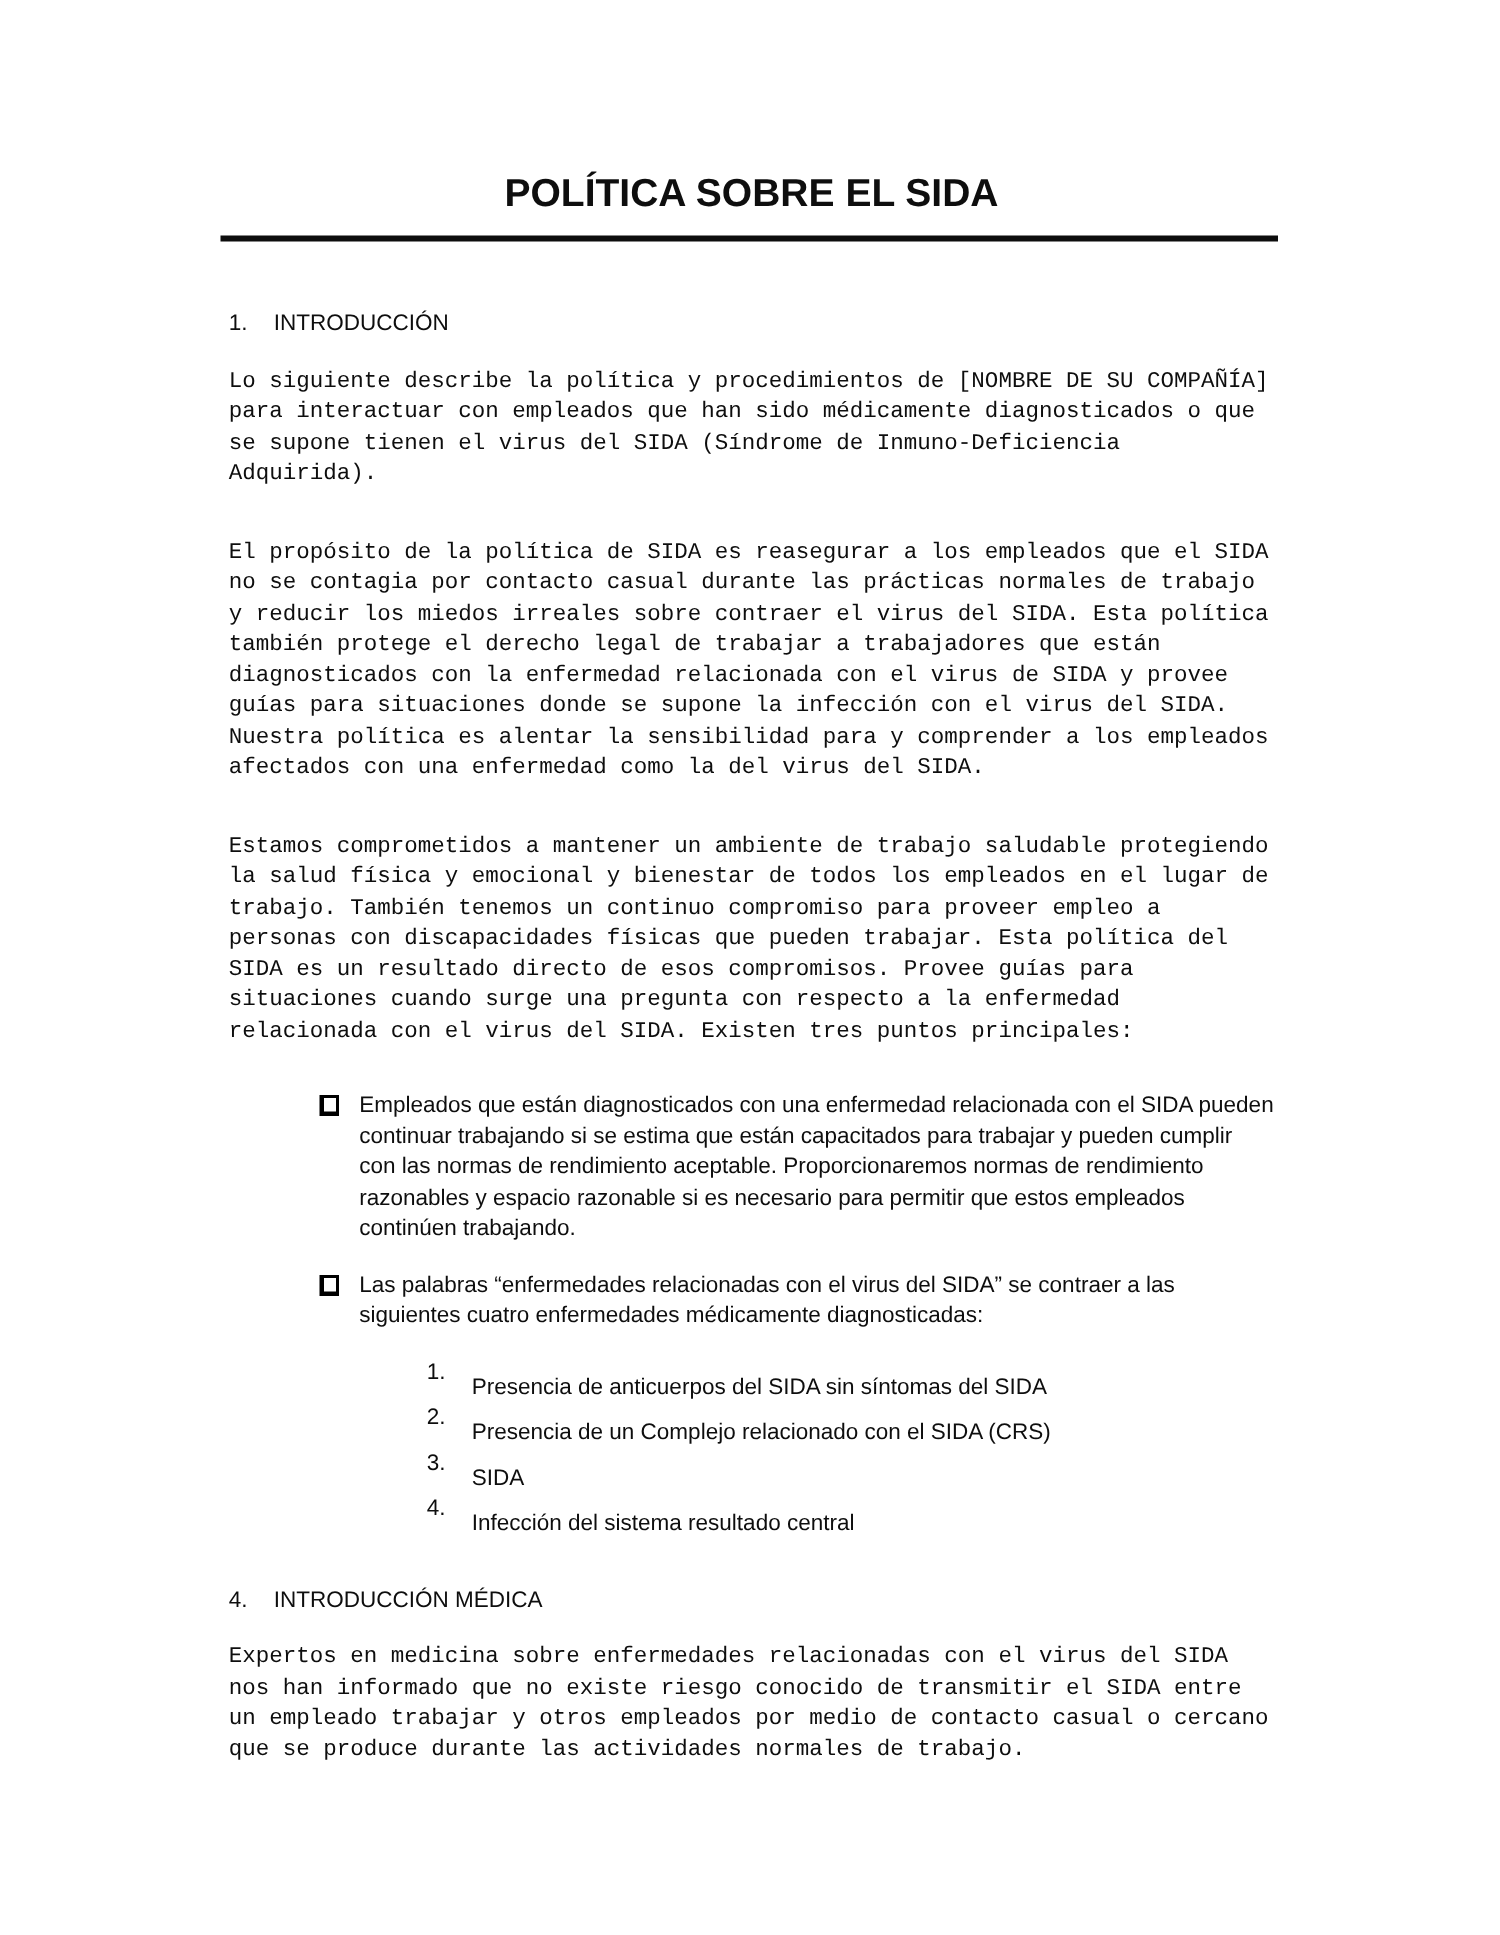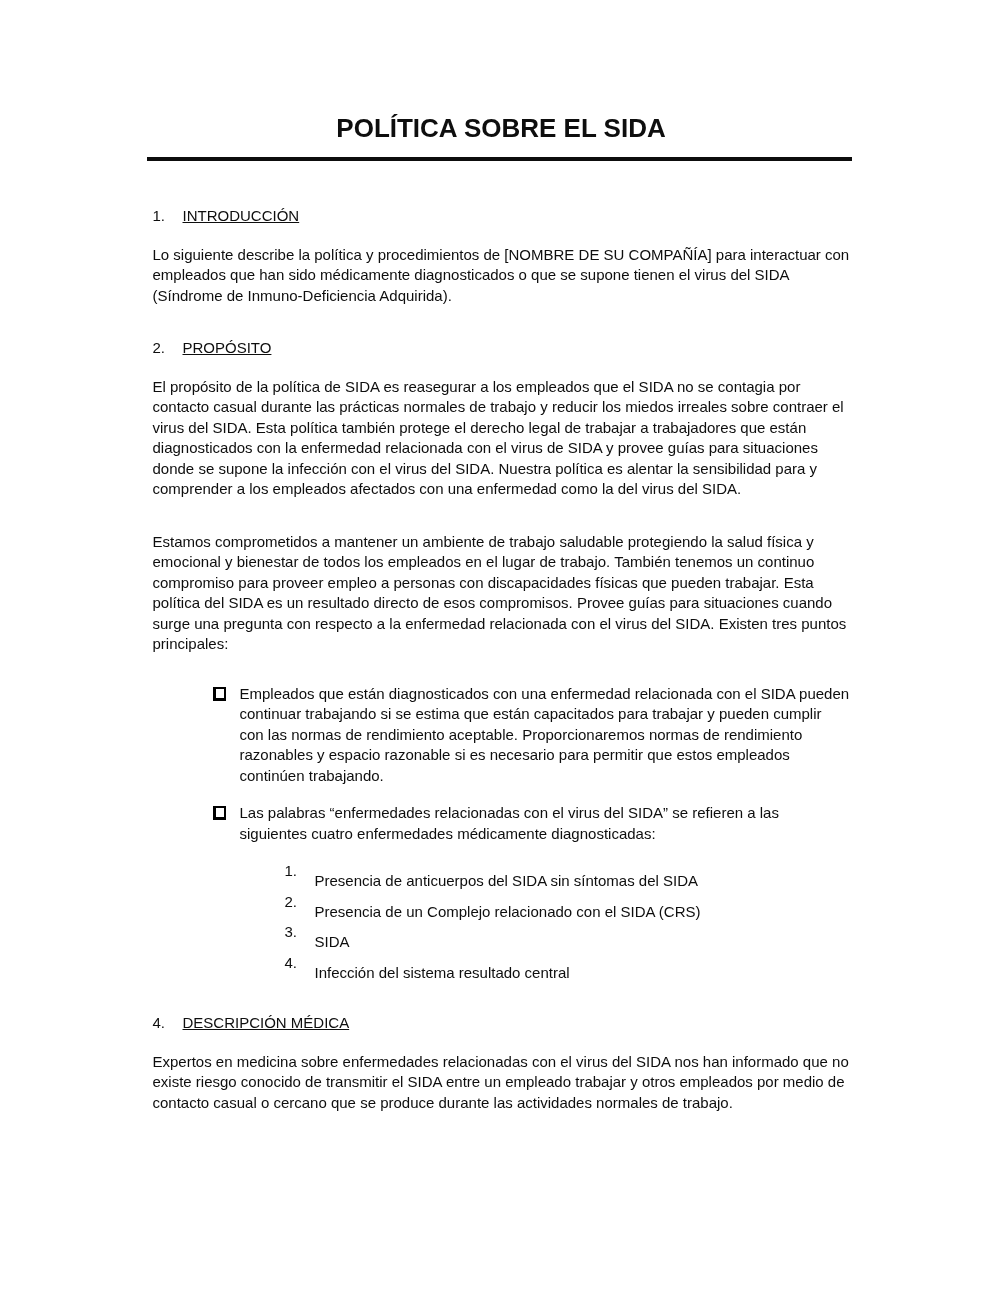--- a/index.html
+++ b/index.html
@@ -33,28 +33,28 @@
   .title-rule {
     height: 4px;
     background: #0d0d0d;
     margin: 0 -2px 45px -6px;
   }
   .section-heading {
     margin: 0 0 18px 0;
     font-weight: normal;
     font-size: 15px;
     line-height: 20.5px;
-    text-decoration: underline;
   }
   .section-num {
     display: inline-block;
     width: 30px;
   }
   p.body {
     margin: 0 0 32px 0;
+    font-family: Liberation Mono, monospace;
   }
   p.body.tight {
     margin-bottom: 29px;
   }
   .bullet-list {
     margin: 0 0 12px 60px;
   }
   .bullet-item {
     display: flex;
     gap: 14px;
@@ -98,37 +98,34 @@
   <div class="title-rule"></div>
 
   <section>
     <h2 class="section-heading">
       <span class="section-num">1.</span><span>INTRODUCCIÓN</span>
     </h2>
     <p class="body">Lo siguiente describe la política y procedimientos de [NOMBRE DE SU COMPAÑÍA] para interactuar con empleados que han sido médicamente diagnosticados o que se supone tienen el virus del SIDA (Síndrome de Inmuno-Deficiencia Adquirida).</p>
   </section>
 
   <section>
-    <h2 class="section-heading">
-      <span class="section-num">2.</span><span>PROPÓSITO</span>
-    </h2>
     <p class="body">El propósito de la política de SIDA es reasegurar a los empleados que el SIDA no se contagia por contacto casual durante las prácticas normales de trabajo y reducir los miedos irreales sobre contraer el virus del SIDA. Esta política también protege el derecho legal de trabajar a trabajadores que están diagnosticados con la enfermedad relacionada con el virus de SIDA y provee guías para situaciones donde se supone la infección con el virus del SIDA. Nuestra política es alentar la sensibilidad para y comprender a los empleados afectados con una enfermedad como la del virus del SIDA.</p>
   </section>
 
   <section>
     <p class="body tight">Estamos comprometidos a mantener un ambiente de trabajo saludable protegiendo la salud física y emocional y bienestar de todos los empleados en el lugar de trabajo. También tenemos un continuo compromiso para proveer empleo a personas con discapacidades físicas que pueden trabajar. Esta política del SIDA es un resultado directo de esos compromisos. Provee guías para situaciones cuando surge una pregunta con respecto a la enfermedad relacionada con el virus del SIDA. Existen tres puntos principales:</p>
 
     <div class="bullet-list">
       <div class="bullet-item">
         <span class="check-icon"></span>
         <span class="bullet-text">Empleados que están diagnosticados con una enfermedad relacionada con el SIDA pueden continuar trabajando si se estima que están capacitados para trabajar y pueden cumplir con las normas de rendimiento aceptable. Proporcionaremos normas de rendimiento razonables y espacio razonable si es necesario para permitir que estos empleados continúen trabajando.</span>
       </div>
       <div class="bullet-item">
         <span class="check-icon"></span>
-        <span class="bullet-text">Las palabras “enfermedades relacionadas con el virus del SIDA” se refieren a las siguientes cuatro enfermedades médicamente diagnosticadas:</span>
+        <span class="bullet-text">Las palabras “enfermedades relacionadas con el virus del SIDA” se contraer a las siguientes cuatro enfermedades médicamente diagnosticadas:</span>
       </div>
     </div>
 
     <div class="sublist">
       <div class="sublist-item">
         <span class="sublist-num">1.</span>
         <span class="sublist-text">Presencia de anticuerpos del SIDA sin síntomas del SIDA</span>
       </div>
       <div class="sublist-item">
         <span class="sublist-num">2.</span>
@@ -140,18 +137,18 @@
       </div>
       <div class="sublist-item">
         <span class="sublist-num">4.</span>
         <span class="sublist-text">Infección del sistema resultado central</span>
       </div>
     </div>
   </section>
 
   <section>
     <h2 class="section-heading">
-      <span class="section-num">4.</span><span>DESCRIPCIÓN MÉDICA</span>
+      <span class="section-num">4.</span><span>INTRODUCCIÓN MÉDICA</span>
     </h2>
     <p class="body">Expertos en medicina sobre enfermedades relacionadas con el virus del SIDA nos han informado que no existe riesgo conocido de transmitir el SIDA entre un empleado trabajar y otros empleados por medio de contacto casual o cercano que se produce durante las actividades normales de trabajo.</p>
   </section>
 
 </div>
 
 </body></html>

